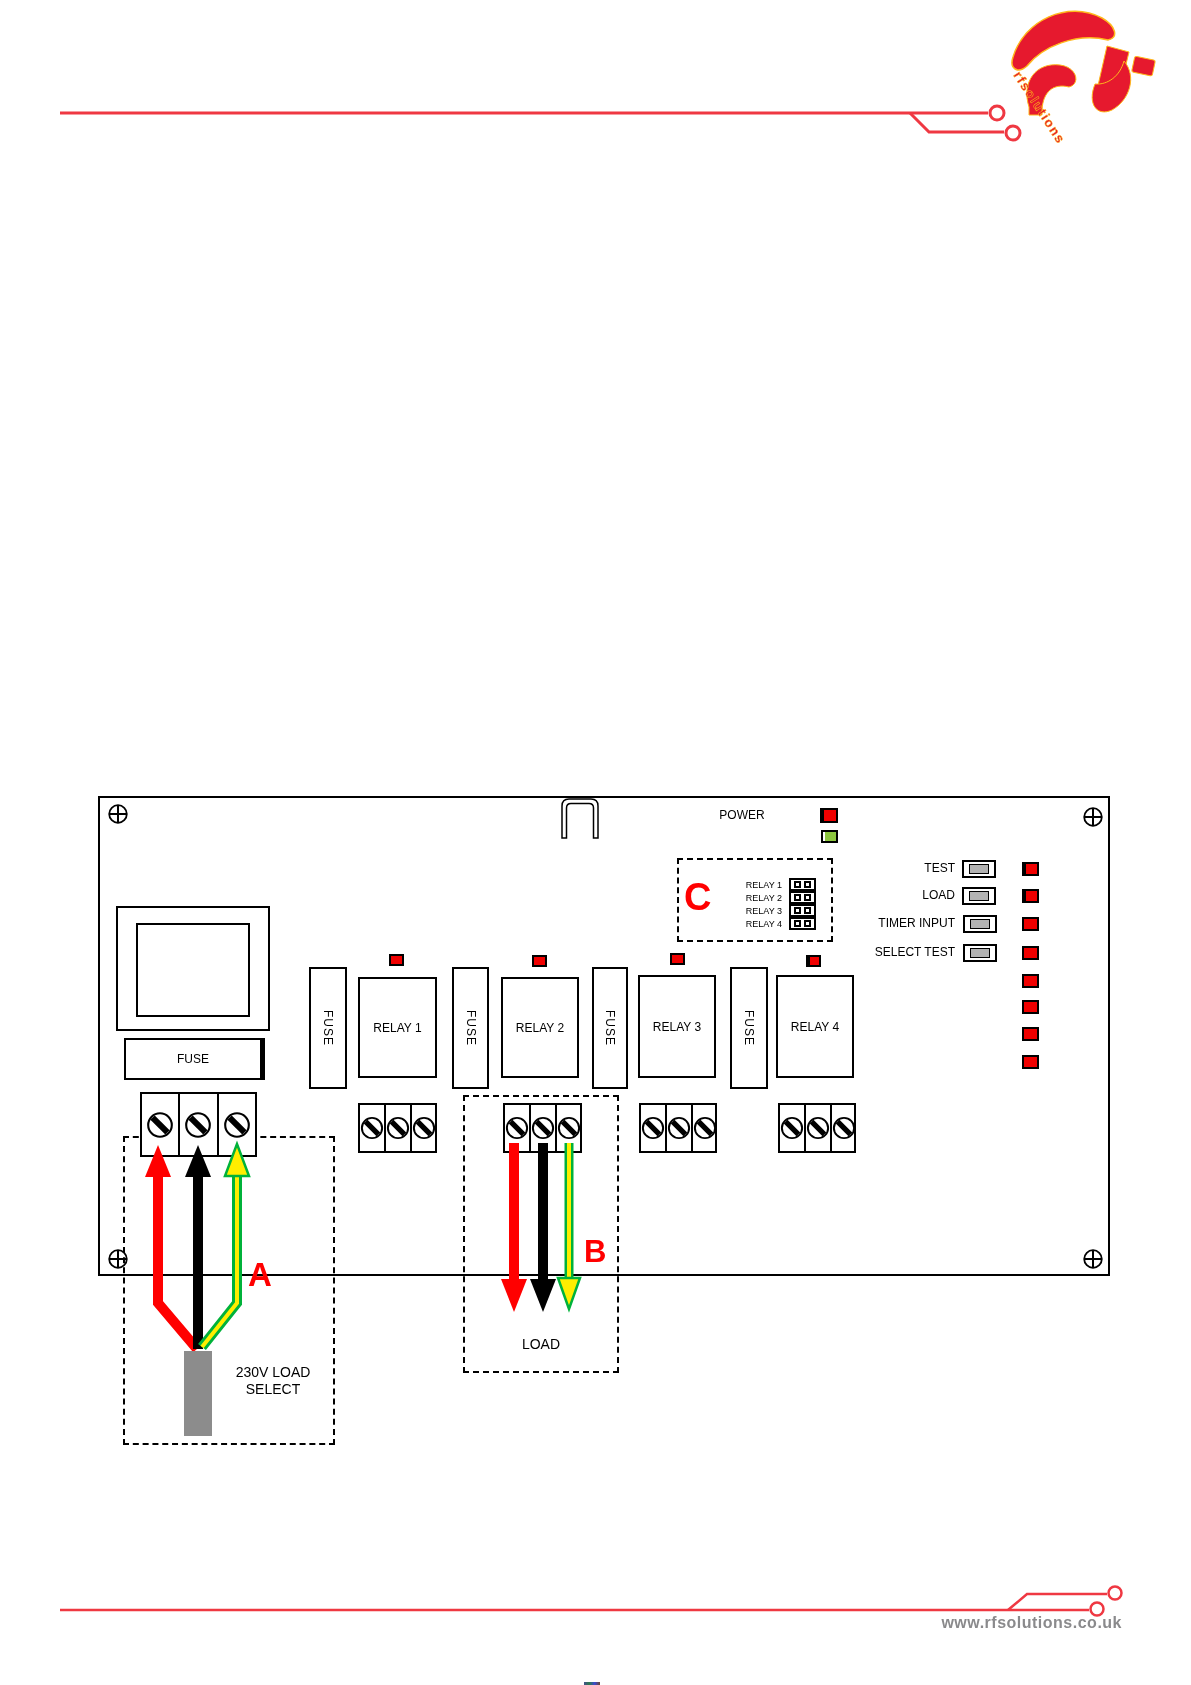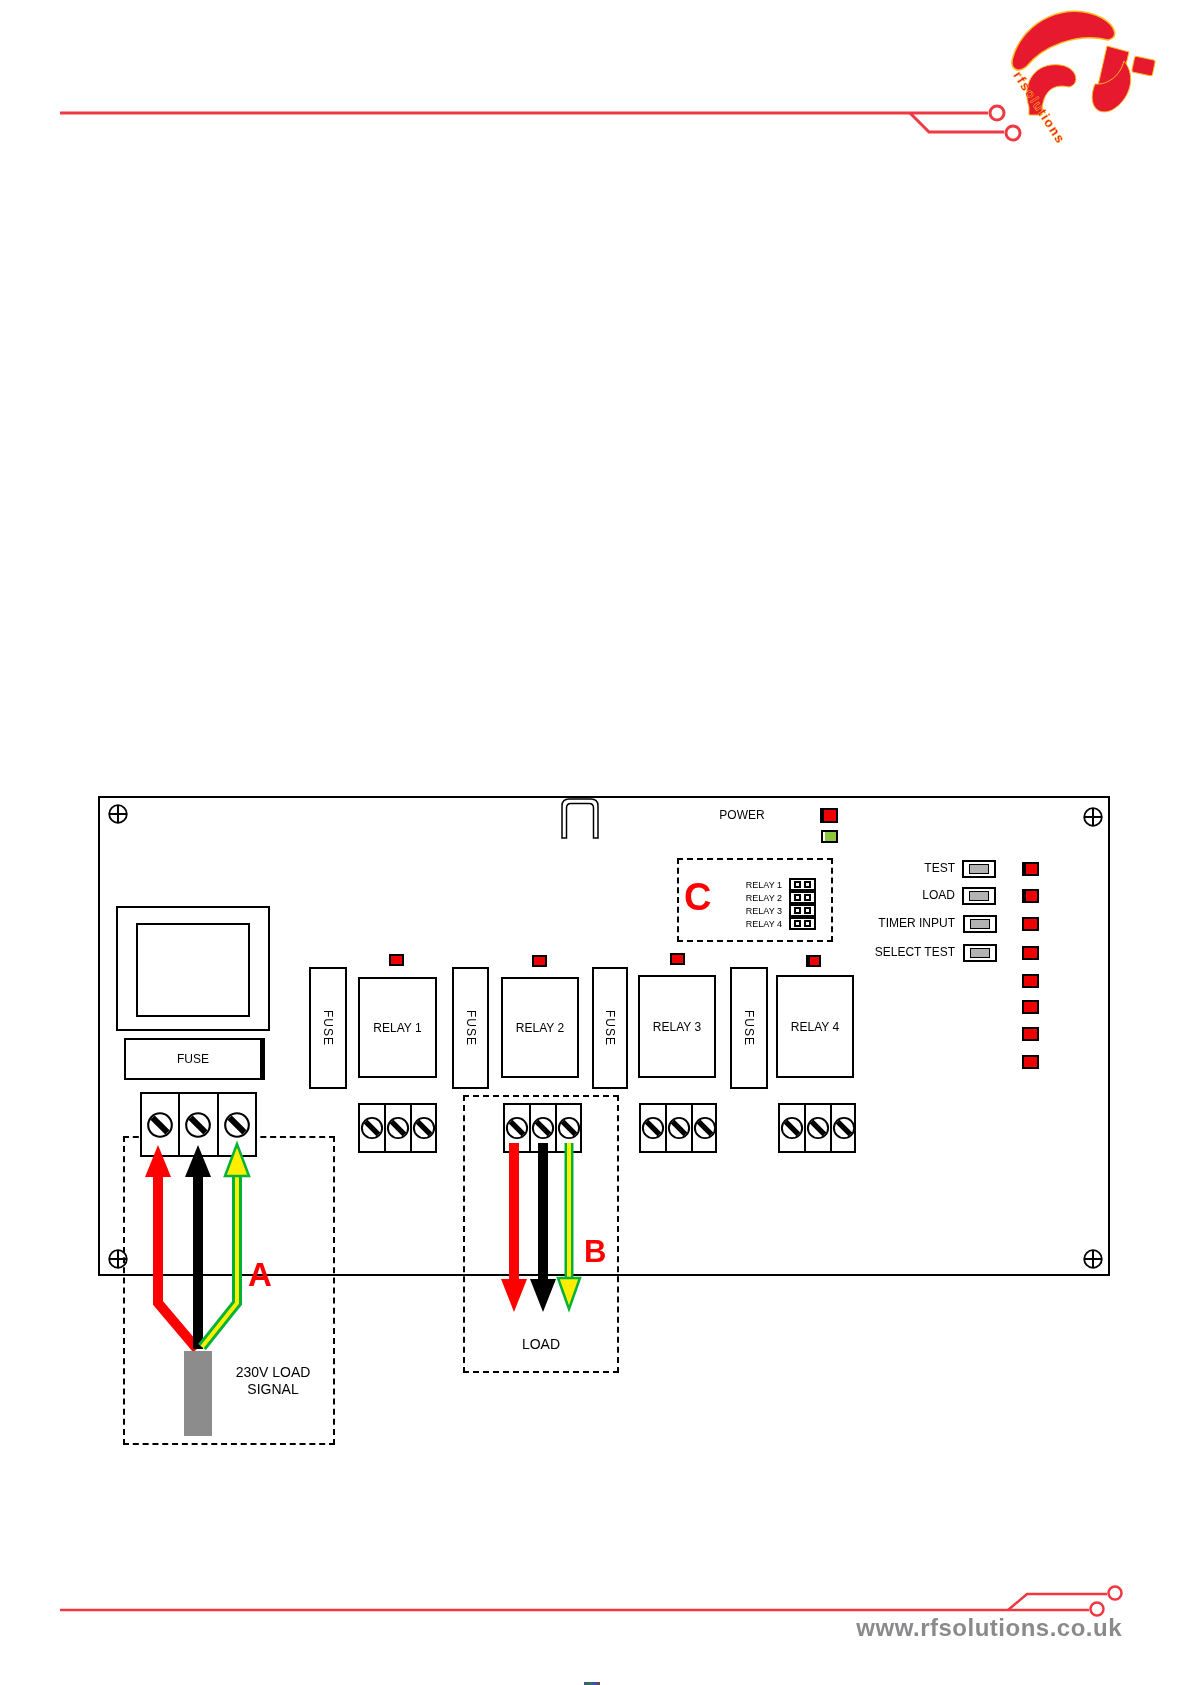--- a/index.html
+++ b/index.html
@@ -32,21 +32,21 @@
 
   .dashed{border:2px dashed #000;z-index:20;background:transparent;}
   .bigletter{color:#ff0000;font-weight:bold;z-index:50;line-height:1;}
 
   .jrow{width:27px;height:13px;border:2px solid #000;background:#fff;box-sizing:border-box;
         display:flex;align-items:center;justify-content:center;gap:3px;z-index:12;}
   .jrow .pin{width:7px;height:7px;border:2px solid #000;background:#fff;box-sizing:border-box;}
   .jlabel{font-size:9px;line-height:13px;text-align:right;z-index:12;}
 
   .caption{z-index:50;font-size:14px;text-align:center;}
-  .site{color:#8a8a8c;font-size:24px;font-weight:bold;letter-spacing:0.5px;text-align:right;z-index:12;}
+  .site{color:#8a8a8c;font-size:16px;font-weight:bold;letter-spacing:0.5px;text-align:right;z-index:12;}
 </style>
 </head>
 <body>
 
 <div class="page">
 
   <svg id="bg-svg" class="overlay" width="1191" height="1685">
 
     <g>
       <line x1="60" y1="113" x2="988" y2="113" stroke="#ef3842" stroke-width="3"></line>
@@ -305,21 +305,21 @@
       <path d="M569,1143 L569,1280" fill="none" stroke="#ffee00" stroke-width="4"></path>
       <polygon points="569,1309 558,1278 580,1278" fill="#ffee00" stroke="#00b23a" stroke-width="2.5"></polygon>
     </g>
   </svg>
 
   <div class="abs" style="left:184px;top:1351px;width:28px;height:85px;background:#8c8c8c;z-index:50;"></div>
 
   <div class="abs bigletter" style="left:248px;top:1258px;font-size:33px;">A</div>
   <div class="abs caption" style="left:197px;top:1364px;width:152px;line-height:17px;">
     <div>230V LOAD</div>
-    <div>SIGNAL</div>
+    <div>SELECT</div>
   </div>
   <div class="abs bigletter" style="left:584px;top:1236px;font-size:31px;">B</div>
   <div class="abs caption" style="left:466px;top:1336px;width:150px;">LOAD</div>
 
   <div class="abs site" style="left:822px;top:1614px;width:300px;">www.rfsolutions.co.uk</div>
 
   <div class="abs" style="left:584px;top:1682px;width:16px;height:3px;z-index:60;background:linear-gradient(90deg,#44508a,#2c7a4c,#3c4ad0,#6b4630);"></div>
 
 </div>
 

